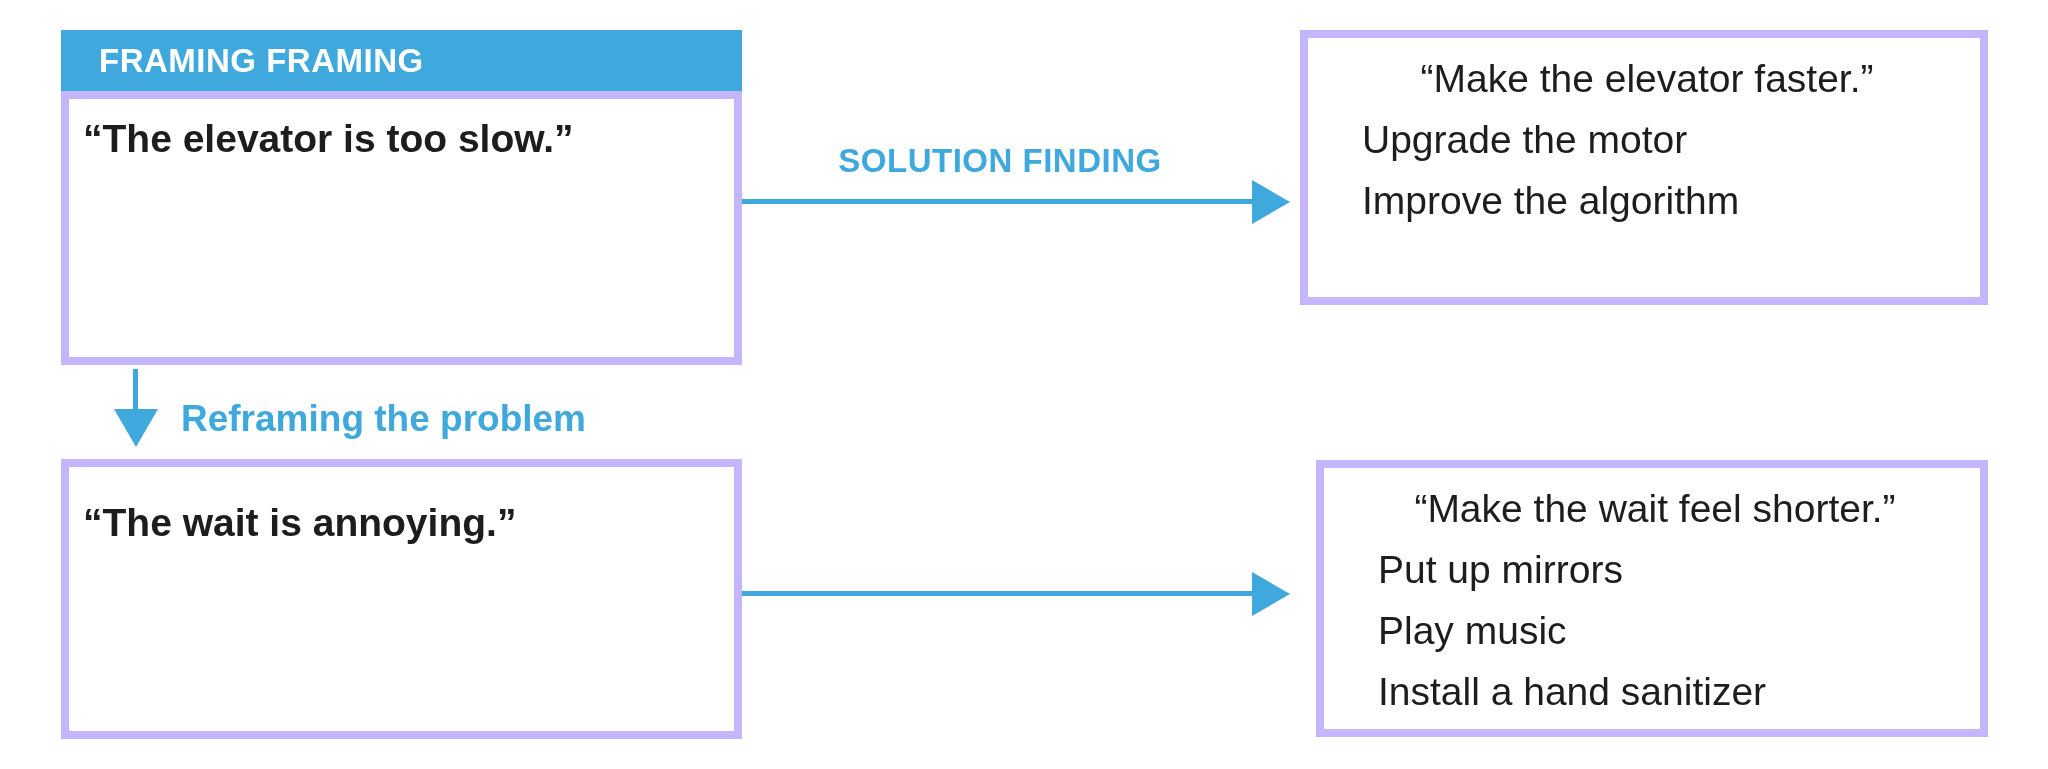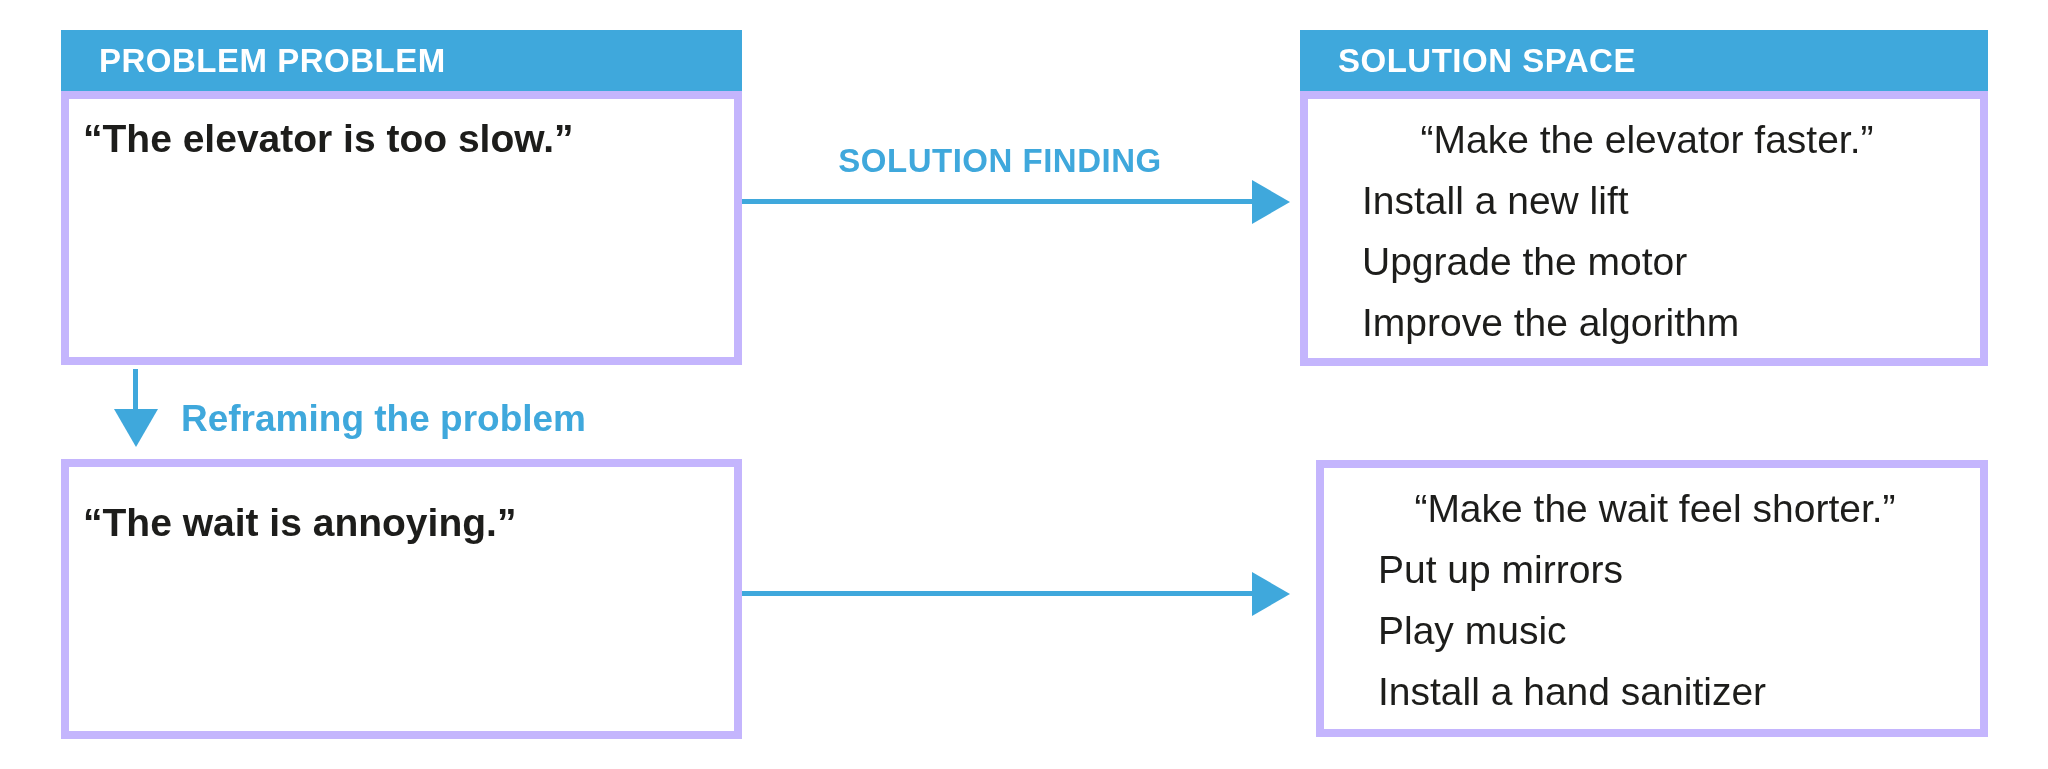--- a/index.html
+++ b/index.html
@@ -113,34 +113,30 @@
     font-size: 37px;
   }
 </style>
 </head>
 <body>
 
 <div class="canvas">
 
   <div class="panel" style="left:61px; top:30px; width:681px;">
     <div class="panel-header">
-      <span>PROBLEM PROBLEM</span>
+      <span>FRAMING FRAMING</span>
     </div>
     <div class="panel-body body-left" style="height:274px;">
       <div class="quote">“The elevator is too slow.”</div>
     </div>
   </div>
 
   <div class="panel" style="left:1300px; top:30px; width:688px;">
-    <div class="panel-header">
-      <span>SOLUTION SPACE</span>
-    </div>
     <div class="panel-body body-right" style="height:275px;">
       <div class="sol-quote">“Make the elevator faster.”</div>
-      <div class="sol-line sol-item">Install a new lift</div>
       <div class="sol-line sol-item">Upgrade the motor</div>
       <div class="sol-line sol-item">Improve the algorithm</div>
     </div>
   </div>
 
   <div class="panel" style="left:61px; top:459px; width:681px;">
     <div class="panel-body body-left" style="height:280px; padding-top:28px;">
       <div class="quote">“The wait is annoying.”</div>
     </div>
   </div>

